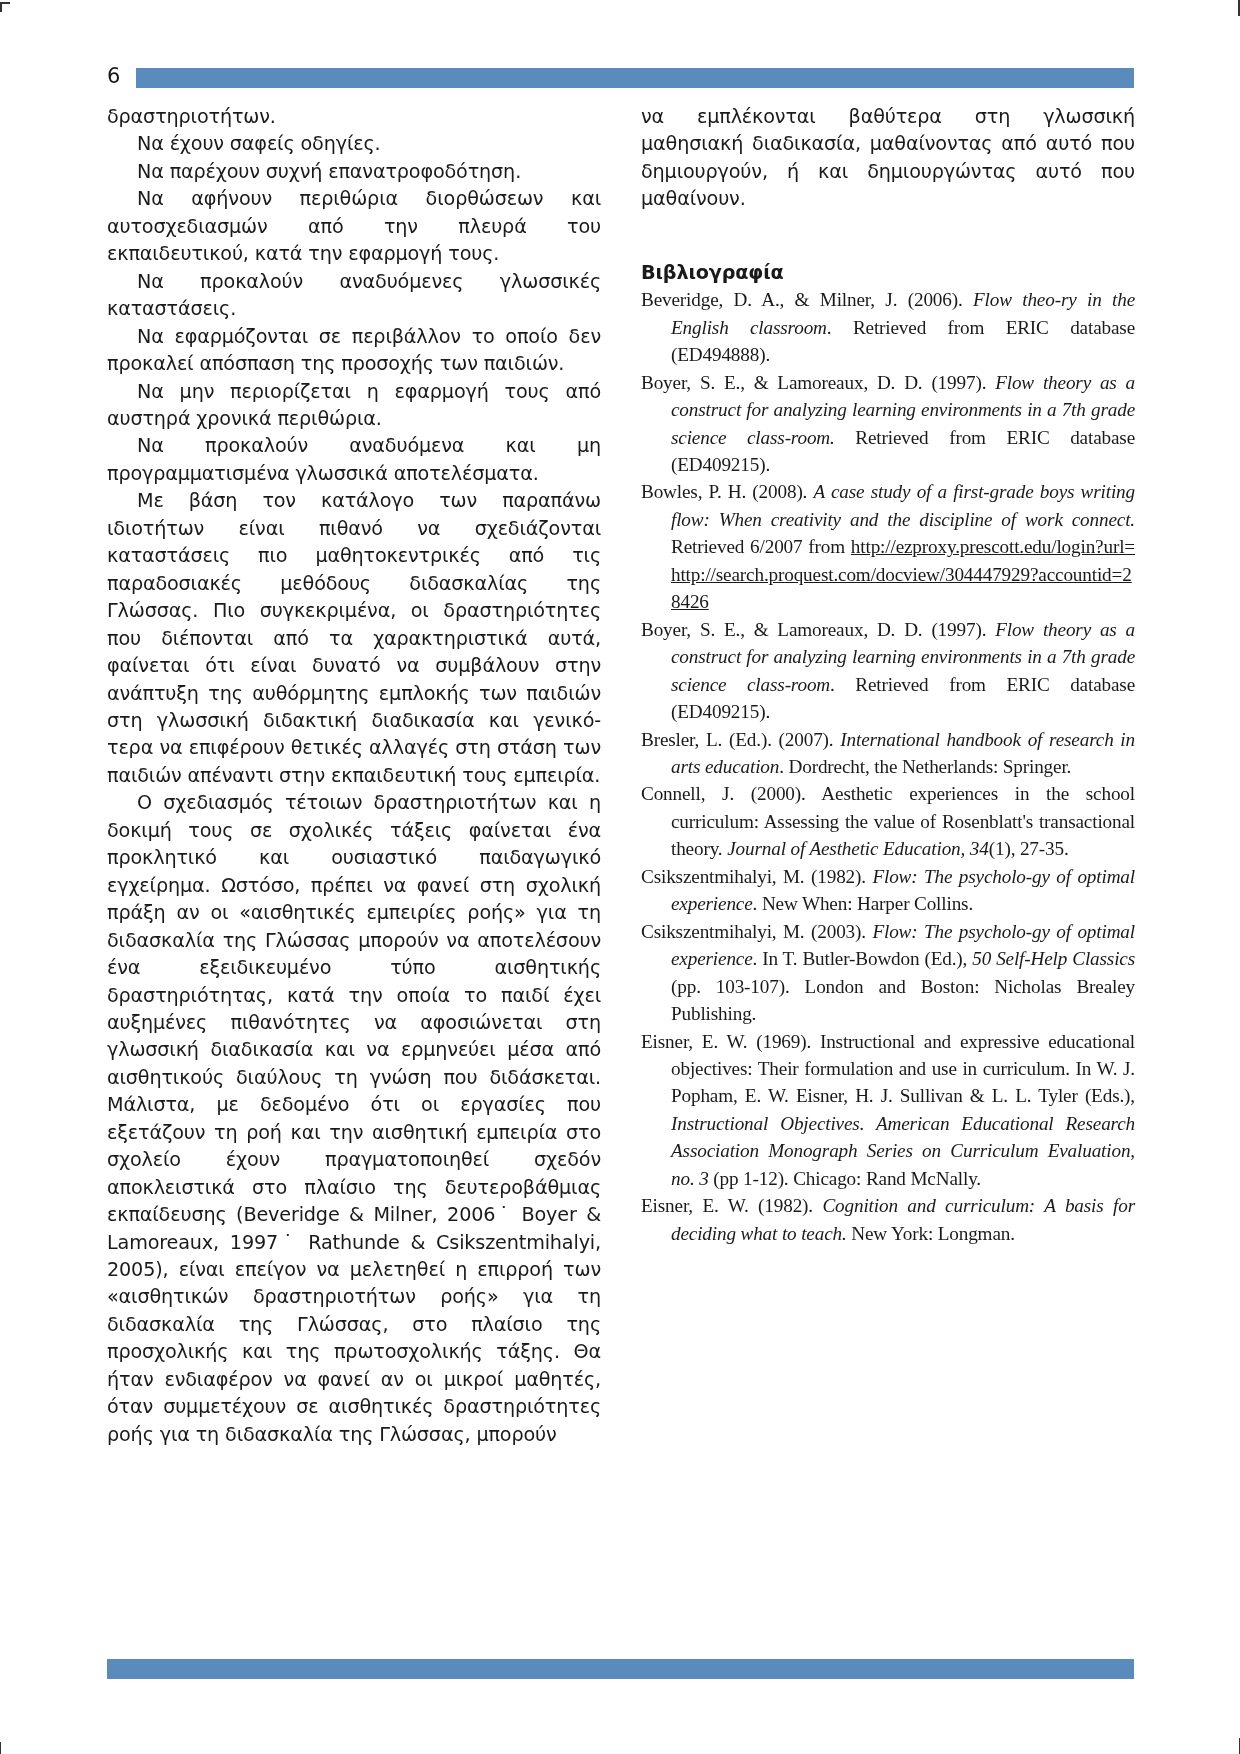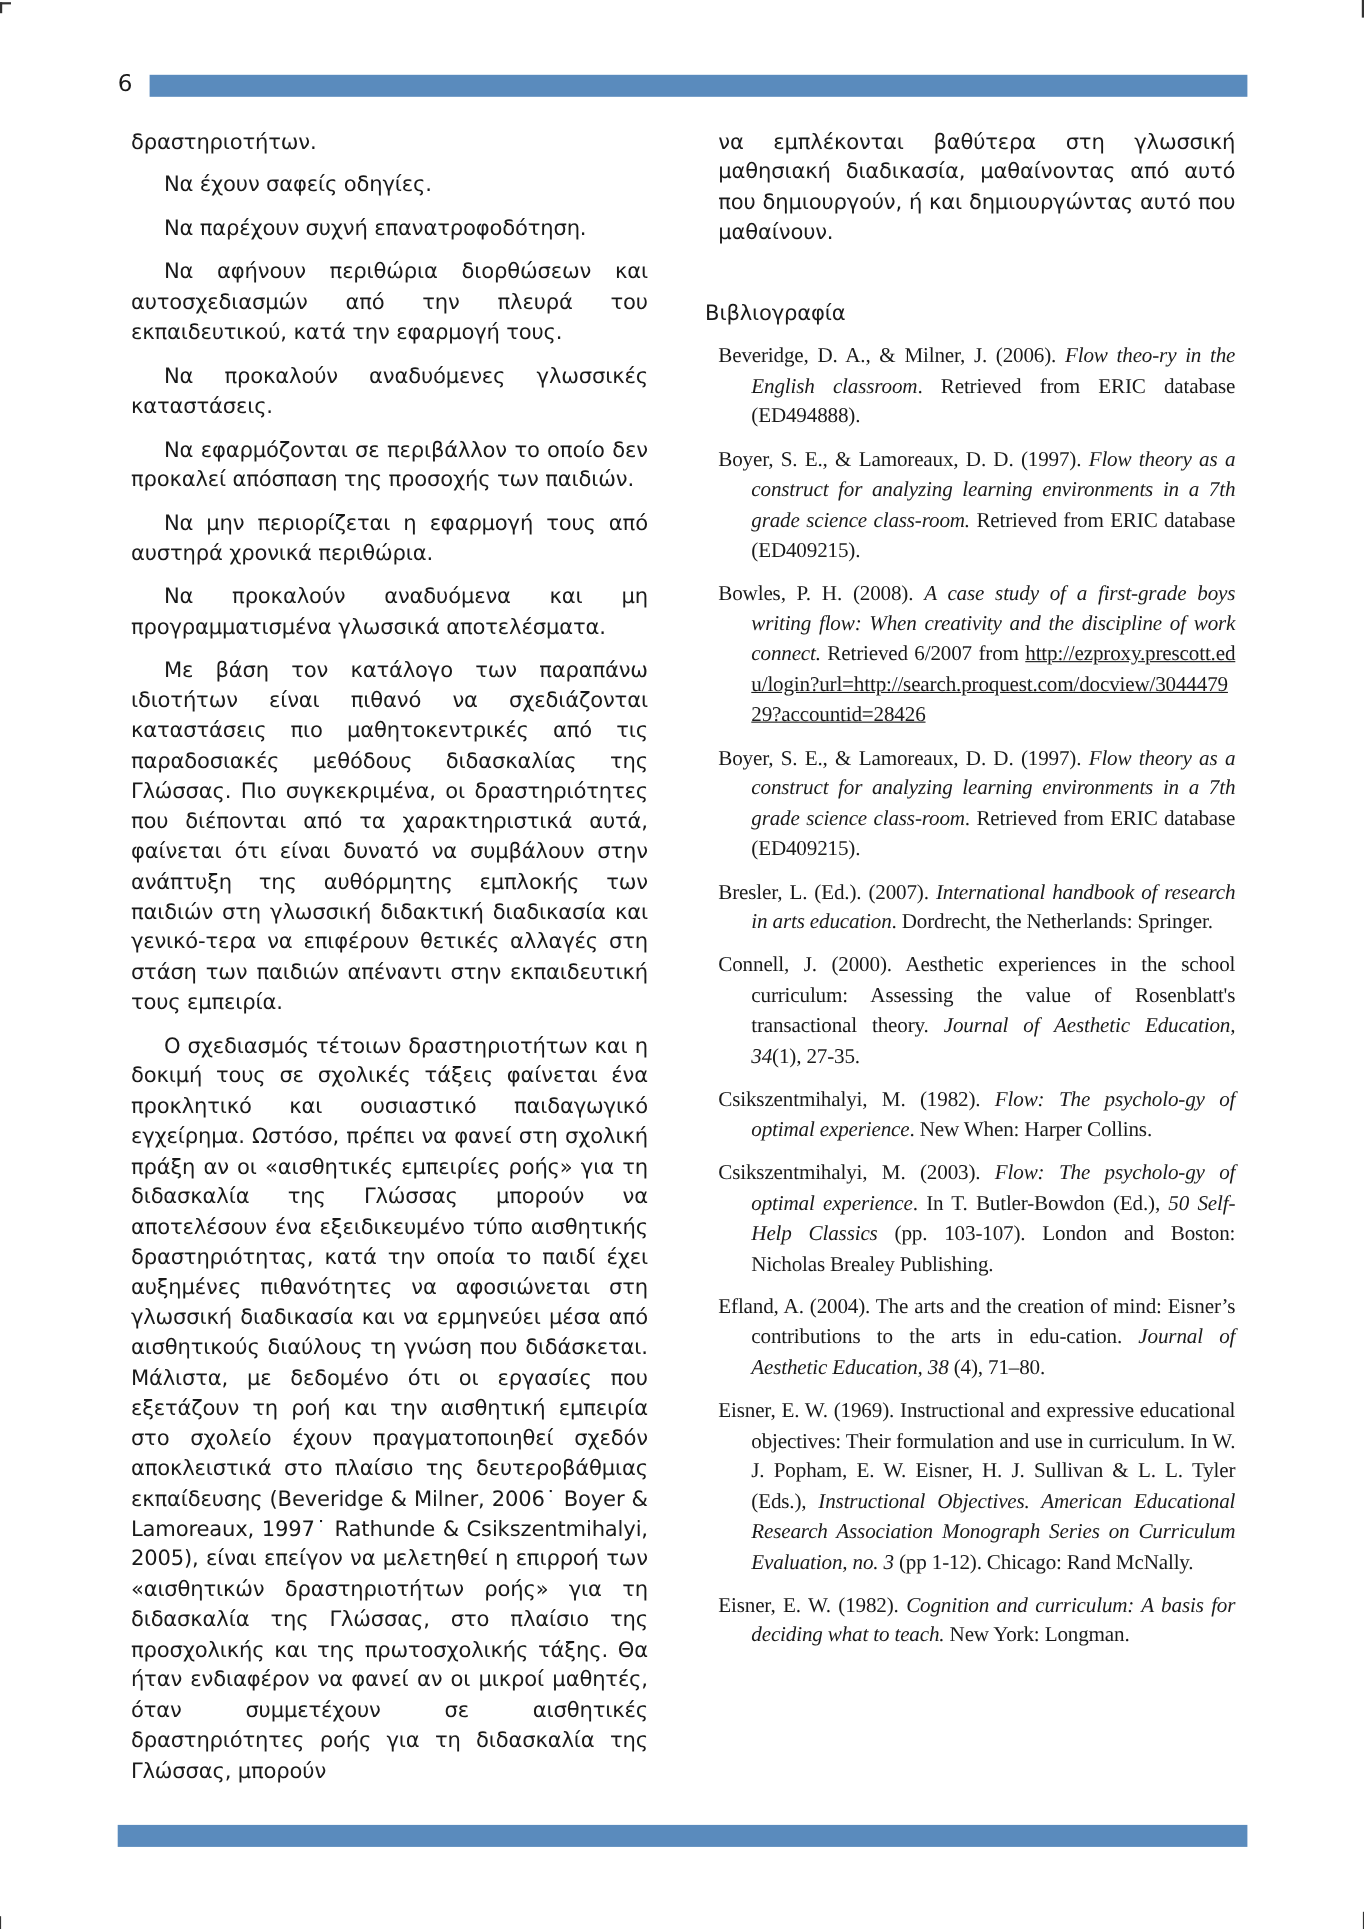--- a/index.html
+++ b/index.html
@@ -20,25 +20,25 @@
       position: absolute; left: 107px; top: 1659px; width: 1027px; height: 20px;
       background: #5a8bbd;
     }
     .col {
       position: absolute; top: 103px;
       font-size: 19.2px; line-height: 27.45px;
       text-align: justify; letter-spacing: -0.15px;
     }
     .col-left { left: 107px; width: 494px; }
     .col-right { left: 641px; width: 494px; }
-    .col p { margin: 12px; }
+    .col p { margin: 0; }
     .col-left p { text-indent: 30px; }
     .col-left p.noindent { text-indent: 0; }
     .section-heading {
-      font-weight: normal; margin: 46px 0 0 0; text-align: left;
+      font-weight: bold; margin: 46px 0 0 0; text-align: left;
       font-size: 19.2px; line-height: 27.45px;
     }
     .ref {
       margin: 0; padding-left: 30px; text-indent: -30px; font-family: Liberation Serif, serif;
     }
     .ref i { font-style: italic; }
     .ref .link { text-decoration: underline; }
   </style>
 </head>
 <body>
@@ -70,19 +70,18 @@
   <h2 class="section-heading">Βιβλιογραφία</h2>
   <div id="references">
       <p class="ref"><span>Beveridge, D. A., &amp; Milner, J.  (2006). </span><i>Flow theo-ry in the English classroom</i><span>. Retrieved from ERIC database (ED494888).</span></p>
       <p class="ref"><span>Boyer, S. E., &amp; Lamoreaux, D. D. (1997). </span><i>Flow theory as a construct for analyzing learning environments in a 7th grade science class-room.</i><span> Retrieved from ERIC database (ED409215).</span></p>
       <p class="ref"><span>Bowles, P. H. (2008). </span><i>A case study of a first-grade boys writing flow: When creativity and the discipline of work connect.</i><span> Retrieved 6/2007 from </span><span class="link" style="word-break: break-all;">http://ezproxy.prescott.edu/login?url=http://search.proquest.com/docview/304447929?accountid=28426</span></p>
       <p class="ref"><span>Boyer, S. E., &amp; Lamoreaux, D. D. (1997). </span><i>Flow theory as a construct for analyzing learning environments in a 7th grade science class-room</i><span>. Retrieved from ERIC database (ED409215).</span></p>
       <p class="ref"><span>Bresler, L. (Ed.). (2007). </span><i>International handbook of research in arts education</i><span>. Dordrecht, the Netherlands: Springer.</span></p>
       <p class="ref"><span>Connell, J. (2000). Aesthetic experiences in the school curriculum: Assessing the value of Rosenblatt's transactional theory. </span><i>Journal of Aesthetic Education, 34</i><span>(1), 27-35.</span></p>
       <p class="ref"><span>Csikszentmihalyi, M. (1982). </span><i>Flow: The psycholo-gy of optimal experience</i><span>. New When: Harper Collins.</span></p>
       <p class="ref"><span>Csikszentmihalyi, M. (2003). </span><i>Flow: The psycholo-gy of optimal experience</i><span>. In T. Butler-Bowdon (Ed.), </span><i>50 Self-Help Classics</i><span> (pp. 103-107). London and Boston: Nicholas Brealey Publishing.</span></p>
-      <p class="ref"><span>Efland, A. (2004). The arts and the creation of mind: Eisner’s contributions to the arts in edu-cation. </span><i>Journal of Aesthetic Education, 38</i><span> (4), 71–80.</span></p>
       <p class="ref"><span>Eisner, E. W. (1969). Instructional and expressive educational objectives: Their formulation and use in curriculum. In W. J. Popham, E. W. Eisner, H. J. Sullivan &amp; L. L. Tyler (Eds.), </span><i>Instructional Objectives. American Educational Research Association Monograph Series on Curriculum Evaluation, no. 3</i><span> (pp 1-12). Chicago: Rand McNally.</span></p>
       <p class="ref"><span>Eisner, E. W. (1982). </span><i>Cognition and curriculum: A basis for deciding what to teach.</i><span> New York: Longman.</span></p>
     </div>
 </div>
 
 <div class="footer-bar"></div>
 
 </body></html>

